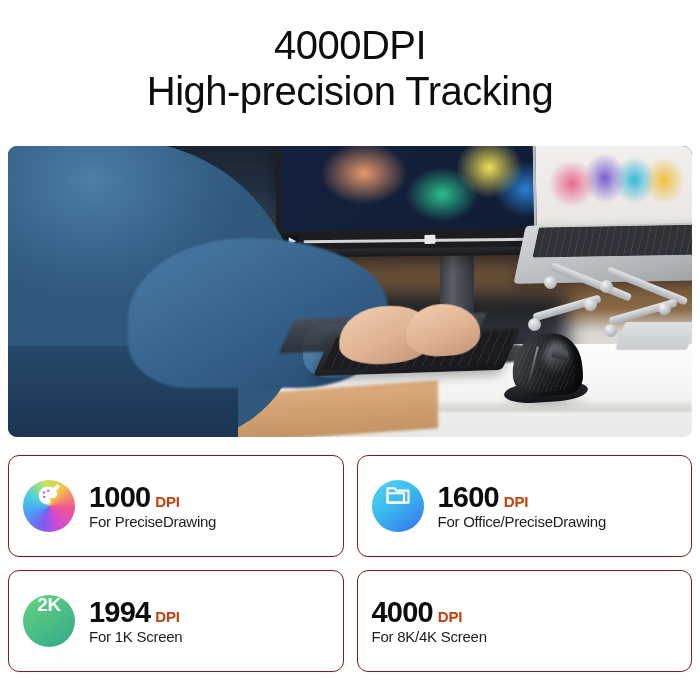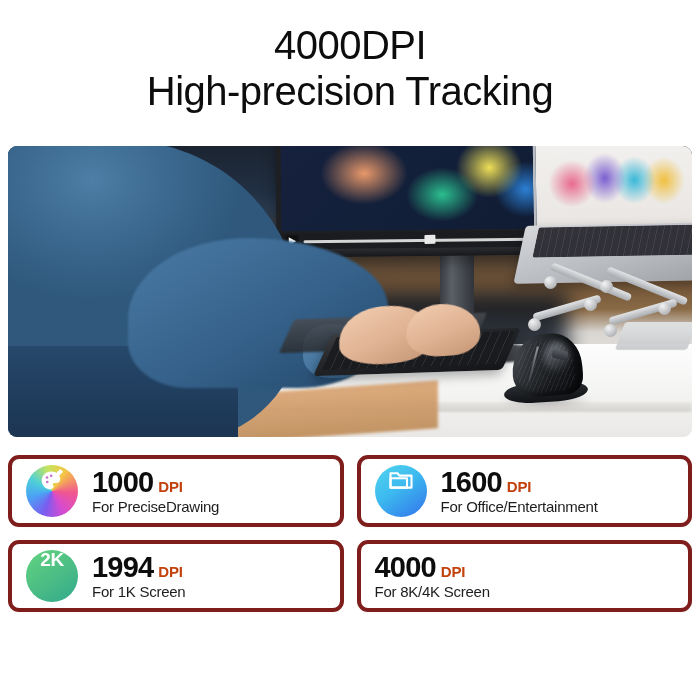--- a/index.html
+++ b/index.html
@@ -404,23 +404,23 @@
   .cards {
     position: absolute;
     left: 8px;
     top: 455px;
     width: 684px;
     display: grid;
     grid-template-columns: 1fr 1fr;
     grid-gap: 13px;
   }
   .card {
-    height: 72px;
+    height: 102px;
     background: #ffffff;
-    border: 4px solid #7f1d1d;
+    border: 1px solid #7f1d1d;
     border-radius: 11px;
     display: flex;
     align-items: center;
     padding: 0 14px;
     box-shadow: 0 1px 2px rgba(0,0,0,.03);
   }
   .card-icon {
     width: 52px; height: 52px;
     border-radius: 50%;
     flex: 0 0 52px;
@@ -581,21 +581,21 @@
         <svg width="30" height="30" viewBox="0 0 24 24" aria-hidden="true">
           <path d="M3.6 6.6h5.6l1.5 1.9h9.7v9.6H3.6z" fill="none" stroke="#ffffff" stroke-width="1.7" stroke-linejoin="round"></path>
           <path d="M3.6 10.6h13.2v7.5H3.6z" fill="none" stroke="#ffffff" stroke-width="1.7" stroke-linejoin="round"></path>
         </svg>
       </div>
       <div class="card-text">
         <div class="card-top">
           <span class="card-value">1600</span>
           <span class="card-unit">DPI</span>
         </div>
-        <div class="card-sub">For Office/Entertainment</div>
+        <div class="card-sub">For Office/PreciseDrawing</div>
       </div>
     </div>
 
     <div class="card">
       <div class="card-icon icon-2k">
         <span class="icon-letters">2K</span>
       </div>
       <div class="card-text">
         <div class="card-top">
           <span class="card-value">1994</span>

